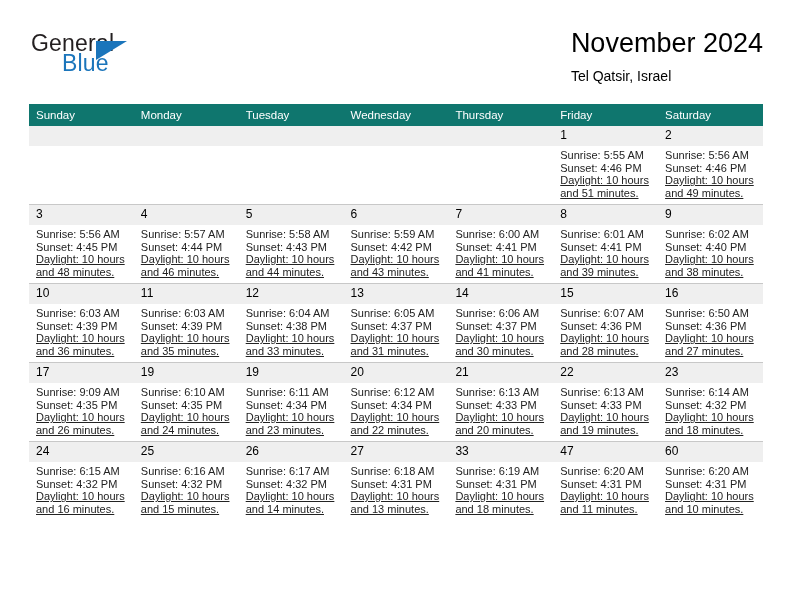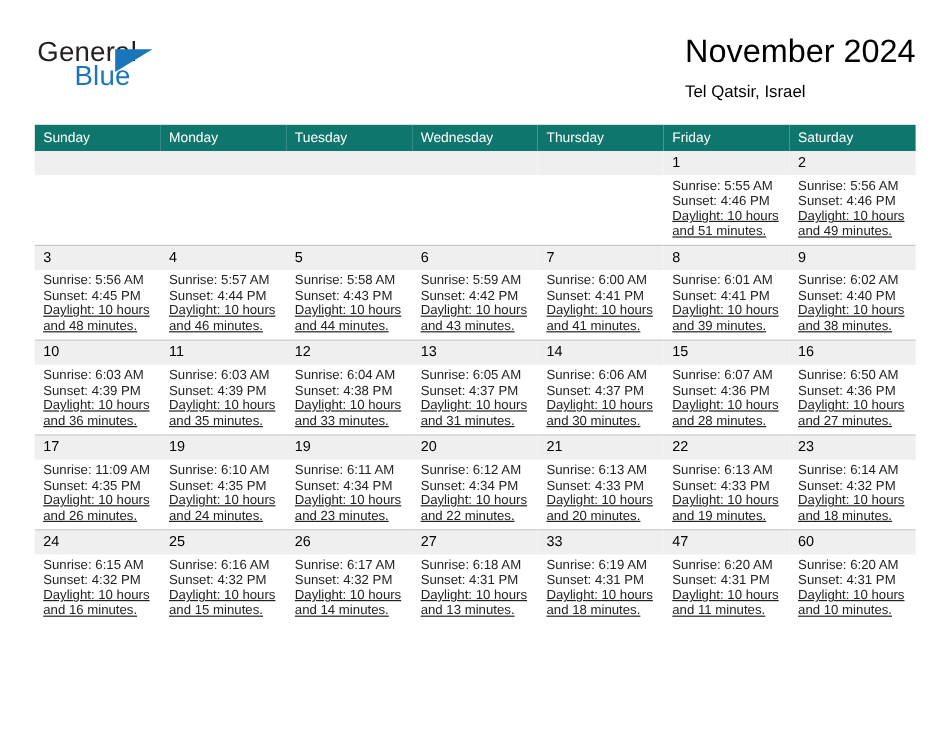--- a/index.html
+++ b/index.html
@@ -323,21 +323,21 @@
               <div>Sunrise: 6:50 AM</div>
               <div>Sunset: 4:36 PM</div>
               <div class="dl">Daylight: 10 hours and 27 minutes.</div>
             </div>
           </td>
         </tr>
         <tr class="week">
           <td>
             <div class="daynum">17</div>
             <div class="info">
-              <div>Sunrise: 11:09 AM</div>
+              <div>Sunrise: 9:09 AM</div>
               <div>Sunset: 4:35 PM</div>
               <div class="dl">Daylight: 10 hours and 26 minutes.</div>
             </div>
           </td>
           <td>
             <div class="daynum">19</div>
             <div class="info">
               <div>Sunrise: 6:10 AM</div>
               <div>Sunset: 4:35 PM</div>
               <div class="dl">Daylight: 10 hours and 24 minutes.</div>

